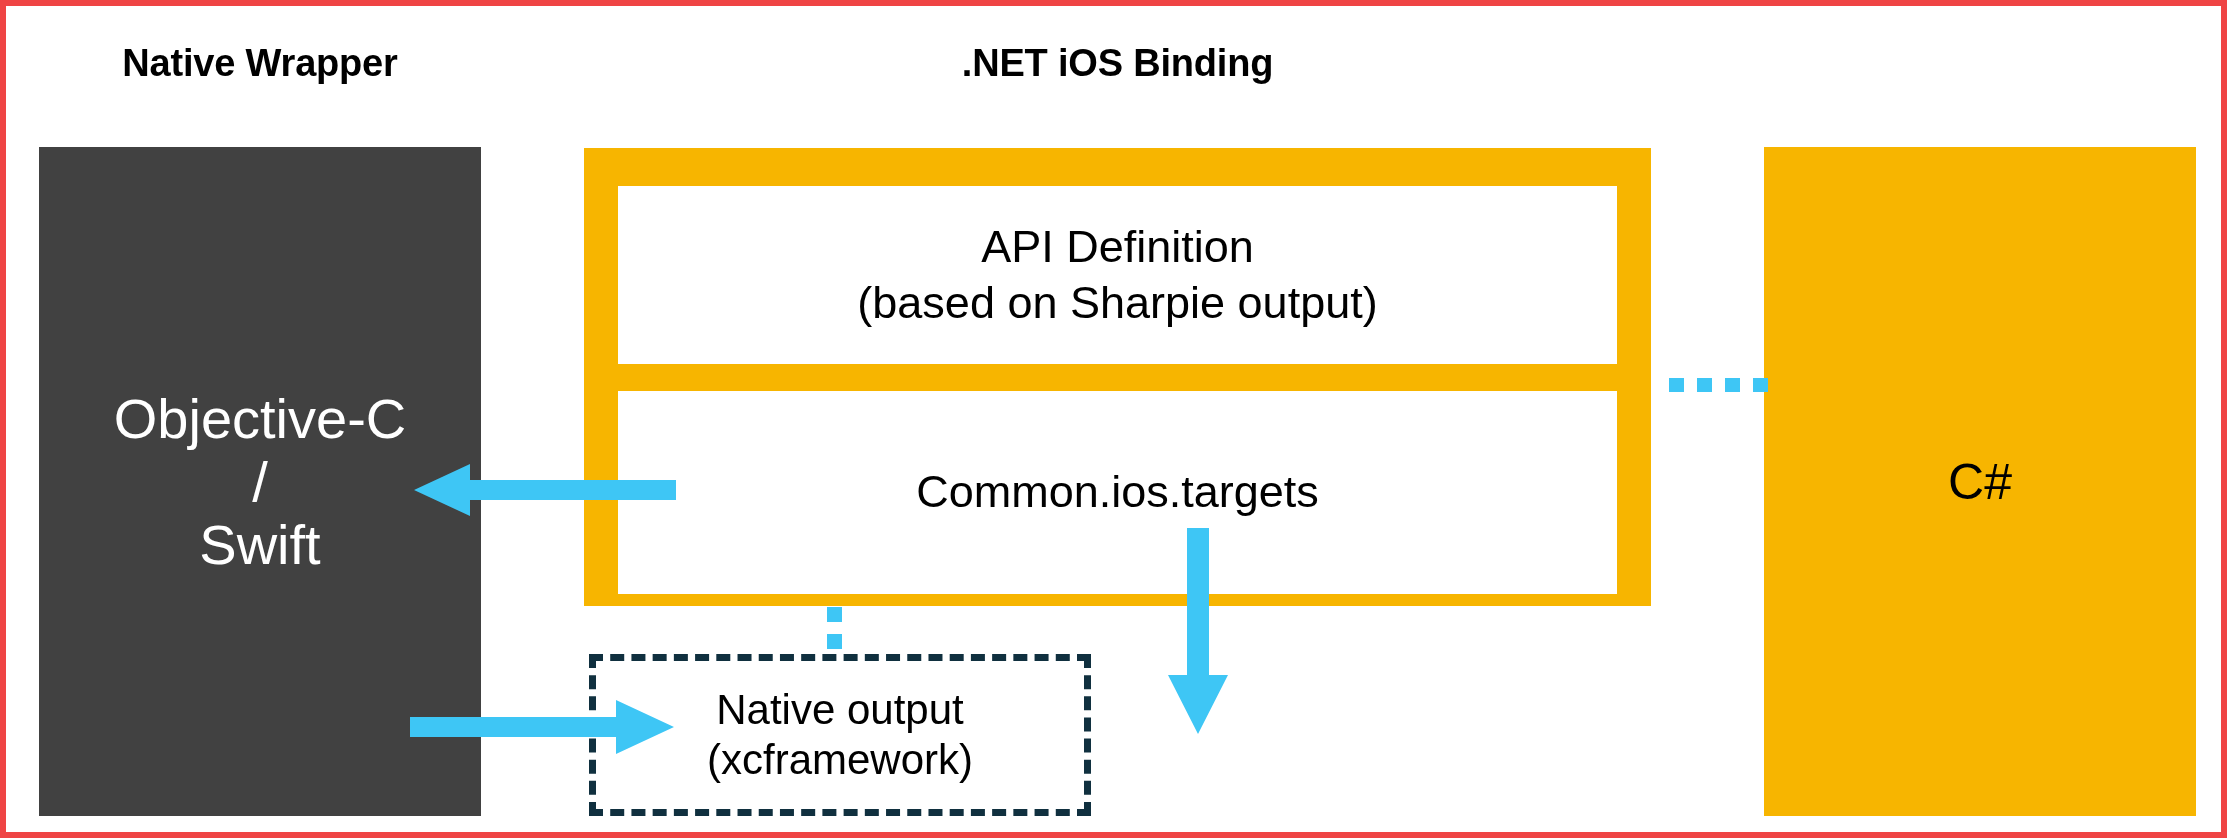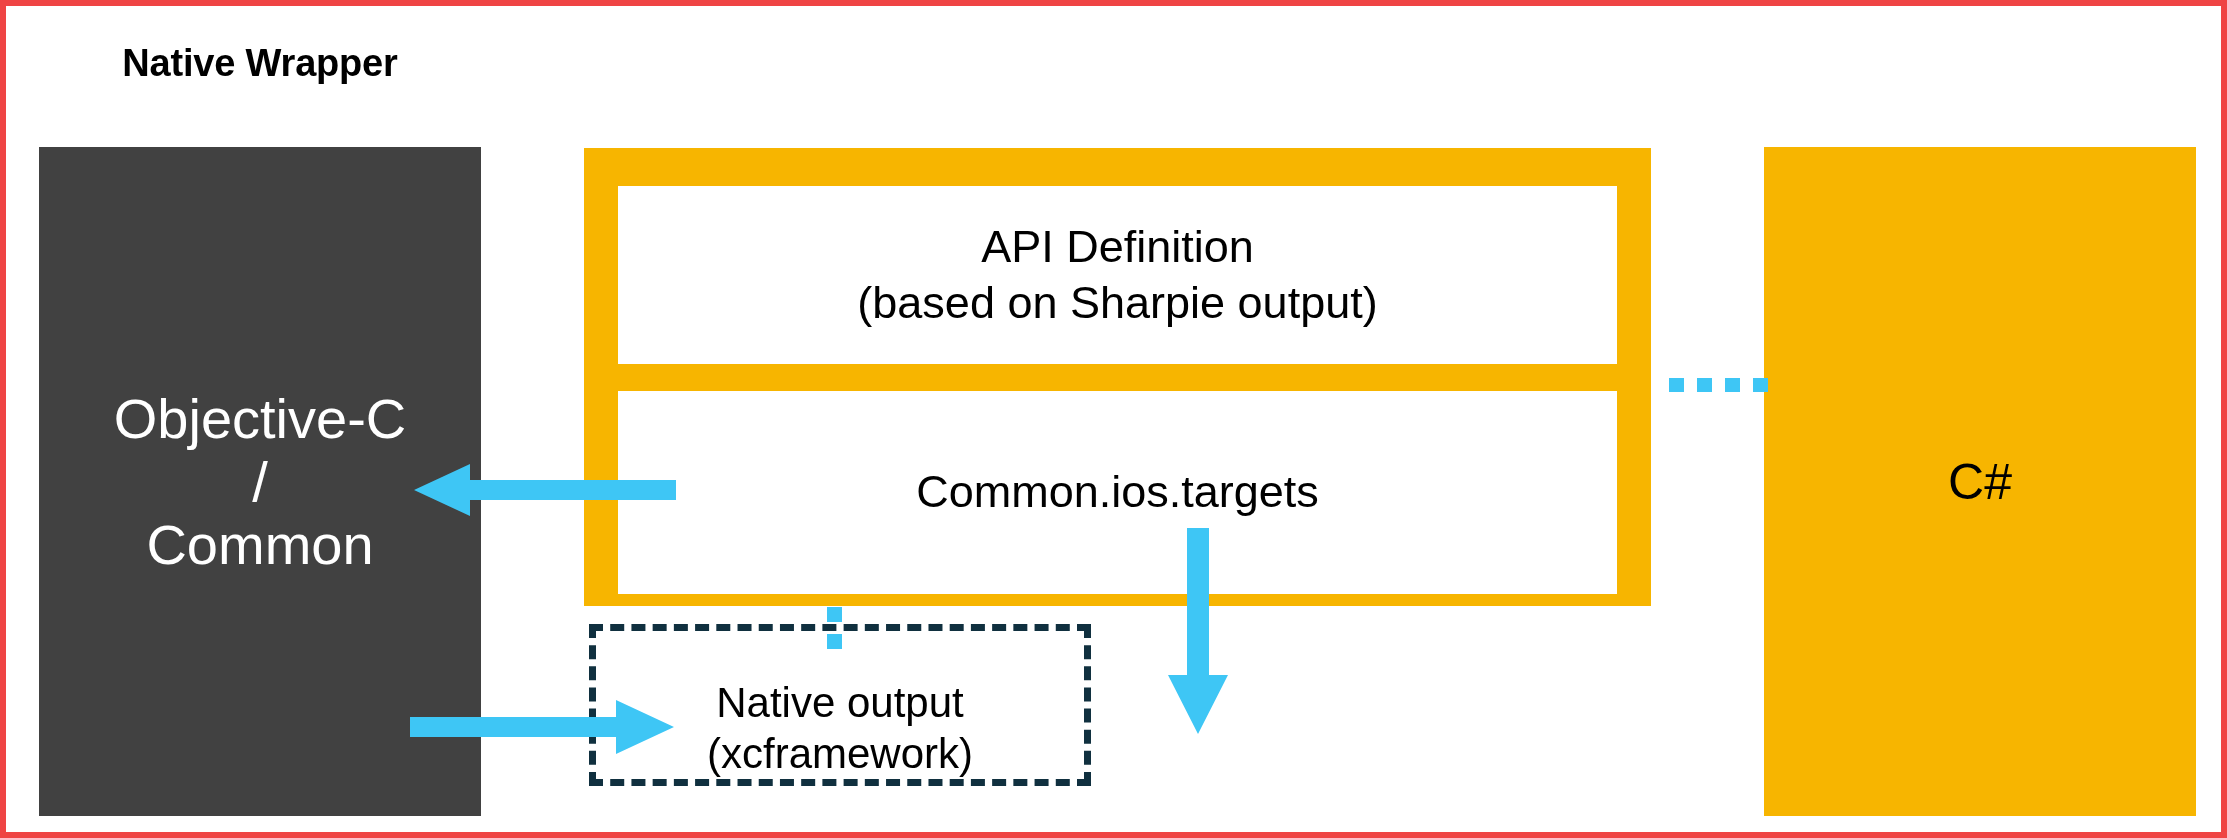--- a/index.html
+++ b/index.html
@@ -108,21 +108,21 @@
   .dashed-box {
     position: absolute;
     border: 7px dashed #10303F;
     background: transparent;
     display: flex;
     align-items: center;
     justify-content: center;
     text-align: center;
     box-sizing: border-box;
   }
-  #native-output-box  { left: 583px;  top: 618px; width: 502px; height: 162px; align-items: flex-end; }
+  #native-output-box  { left: 583px;  top: 648px; width: 502px; height: 162px; }
   #sharpie-output-box { left: 1145px; top: 648px; width: 505px; height: 162px; }
   .dashed-box .box-label {
     color: #000000;
     font-size: 42px;
     line-height: 1.2;
     font-weight: 400;
     white-space: pre-line;
   }
 
   
@@ -159,25 +159,26 @@
     height: 15px;
   }
   .dot { background: #3EC6F5; }
 </style>
 </head>
 <body>
 
 <div id="canvas">
 
   <div class="col-heading" id="heading-native">Native Wrapper</div>
+  <div class="col-heading" id="heading-binding">.NET iOS Binding</div>
 
   <div id="native-block">
     <div id="native-block-label">Objective-C
 /
-Common</div>
+Swift</div>
   </div>
 
   <div id="binding-block">
     <div class="inner-white-card" id="api-definition-card">
       <div class="card-label">API Definition
 (based on Sharpie output)</div>
     </div>
     <div class="inner-white-card" id="targets-card">
       <div class="card-label">Common.ios.targets</div>
     </div>

